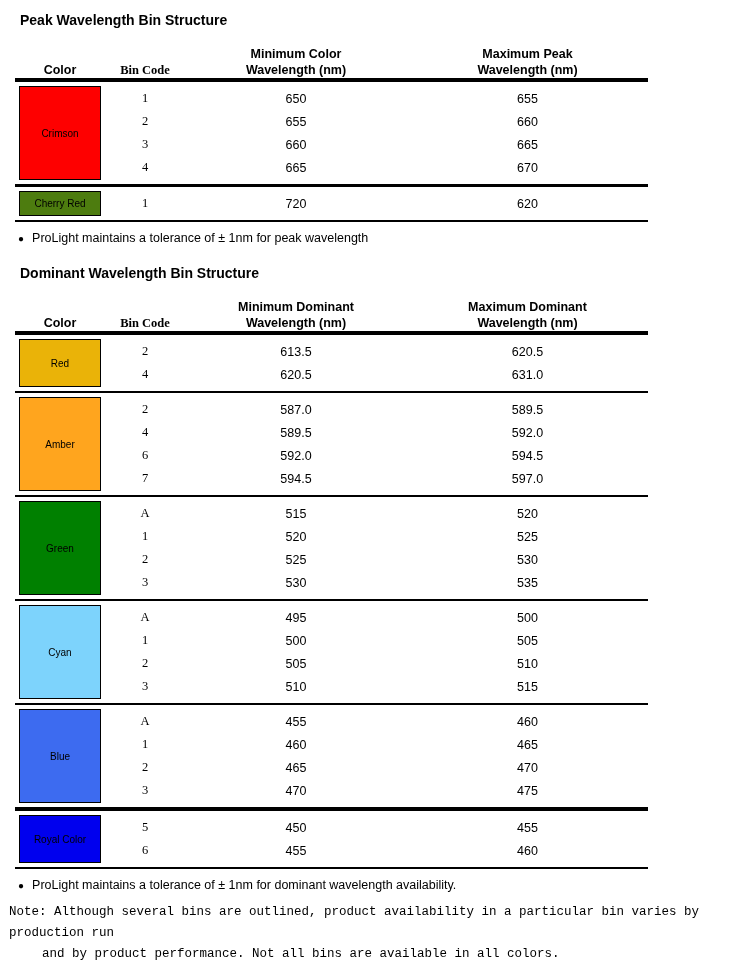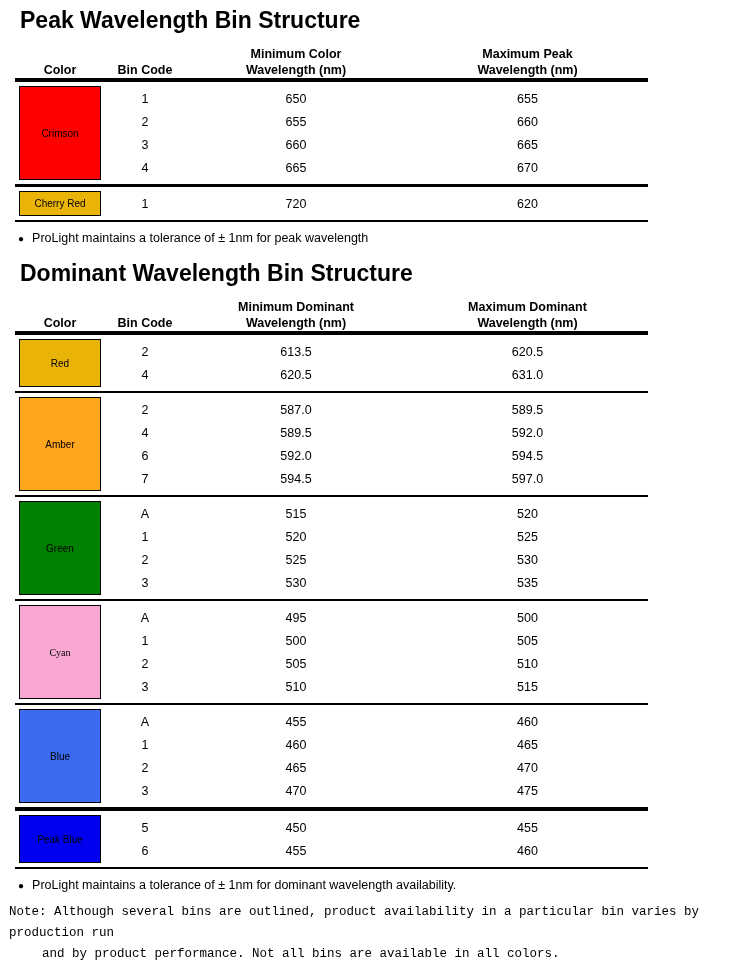--- a/index.html
+++ b/index.html
@@ -6,42 +6,42 @@
   body { margin: 0; background: #ffffff; }
   .page {
     width: 731px; height: 961px;
     background: #ffffff;
     color: #000000;
     font-family: "Liberation Sans", sans-serif;
     padding-top: 8px;
     overflow: hidden;
   }
   .doc-title {
-    font-size: 23px; font-weight: bold;
+    font-size: 14px; font-weight: bold;
     margin: 0 0 0 20px; height: 24px; line-height: 24px;
   }
   .section-dominant { margin-top: 16px; }
   .data-table {
     margin: 6px 0 0 15px;
     width: 633px;
     border-bottom: 2px solid #000;
   }
   .table-header {
     display: flex;
     height: 44px;
     border-bottom: 4px solid #000;
     align-items: flex-end;
   }
   .header-cell {
     display: flex; flex-direction: column;
     justify-content: center; align-items: center;
     font-weight: bold; font-size: 12.5px; line-height: 16px;
   }
   .cell-color { width: 90px; }
-  .cell-bin   { width: 80px; text-align: center; }
+  .cell-bin   { width: 80px; text-align: center; font-family: Liberation Serif, serif; }
   .cell-min   { width: 222px; text-align: center; }
   .cell-max   { flex: 1; text-align: center; }
   .color-group { display: flex; align-items: stretch; }
   .color-group.divider-thin  { border-top: 2px solid #000; }
   .color-group.divider-thick { border-top: 3px solid #000; }
   .color-group.divider-heavy { border-top: 4px solid #000; }
   .swatch-cell { width: 90px; padding: 4px; display: flex; }
   .swatch {
     flex: 1;
     border: 1px solid #000000;
@@ -105,21 +105,21 @@
             </div>
             <div class="data-row">
               <div class="cell-bin">4</div>
               <div class="cell-min">665</div>
               <div class="cell-max">670</div>
             </div>
           </div>
         </div>
         <div class="color-group divider-thick">
           <div class="swatch-cell">
-            <div class="swatch" style="background: #eab308;">Cherry Red</div>
+            <div class="swatch" style="background: #4d7c0f;">Cherry Red</div>
           </div>
           <div class="rows">
             <div class="data-row">
               <div class="cell-bin">1</div>
               <div class="cell-min">720</div>
               <div class="cell-max">620</div>
             </div>
           </div>
         </div>
       </div>
@@ -214,21 +214,21 @@
             </div>
             <div class="data-row">
               <div class="cell-bin">3</div>
               <div class="cell-min">530</div>
               <div class="cell-max">535</div>
             </div>
           </div>
         </div>
         <div class="color-group divider-thin">
           <div class="swatch-cell">
-            <div class="swatch" style="background: #f9a8d4; font-family: Liberation Serif, serif;">Cyan</div>
+            <div class="swatch" style="background: #7dd3fc;">Cyan</div>
           </div>
           <div class="rows">
             <div class="data-row">
               <div class="cell-bin">A</div>
               <div class="cell-min">495</div>
               <div class="cell-max">500</div>
             </div>
             <div class="data-row">
               <div class="cell-bin">1</div>
               <div class="cell-min">500</div>
@@ -268,21 +268,21 @@
             </div>
             <div class="data-row">
               <div class="cell-bin">3</div>
               <div class="cell-min">470</div>
               <div class="cell-max">475</div>
             </div>
           </div>
         </div>
         <div class="color-group divider-heavy">
           <div class="swatch-cell">
-            <div class="swatch" style="background: rgb(0, 0, 238);">Peak Blue</div>
+            <div class="swatch" style="background: rgb(0, 0, 238);">Royal Color</div>
           </div>
           <div class="rows">
             <div class="data-row">
               <div class="cell-bin">5</div>
               <div class="cell-min">450</div>
               <div class="cell-max">455</div>
             </div>
             <div class="data-row">
               <div class="cell-bin">6</div>
               <div class="cell-min">455</div>

